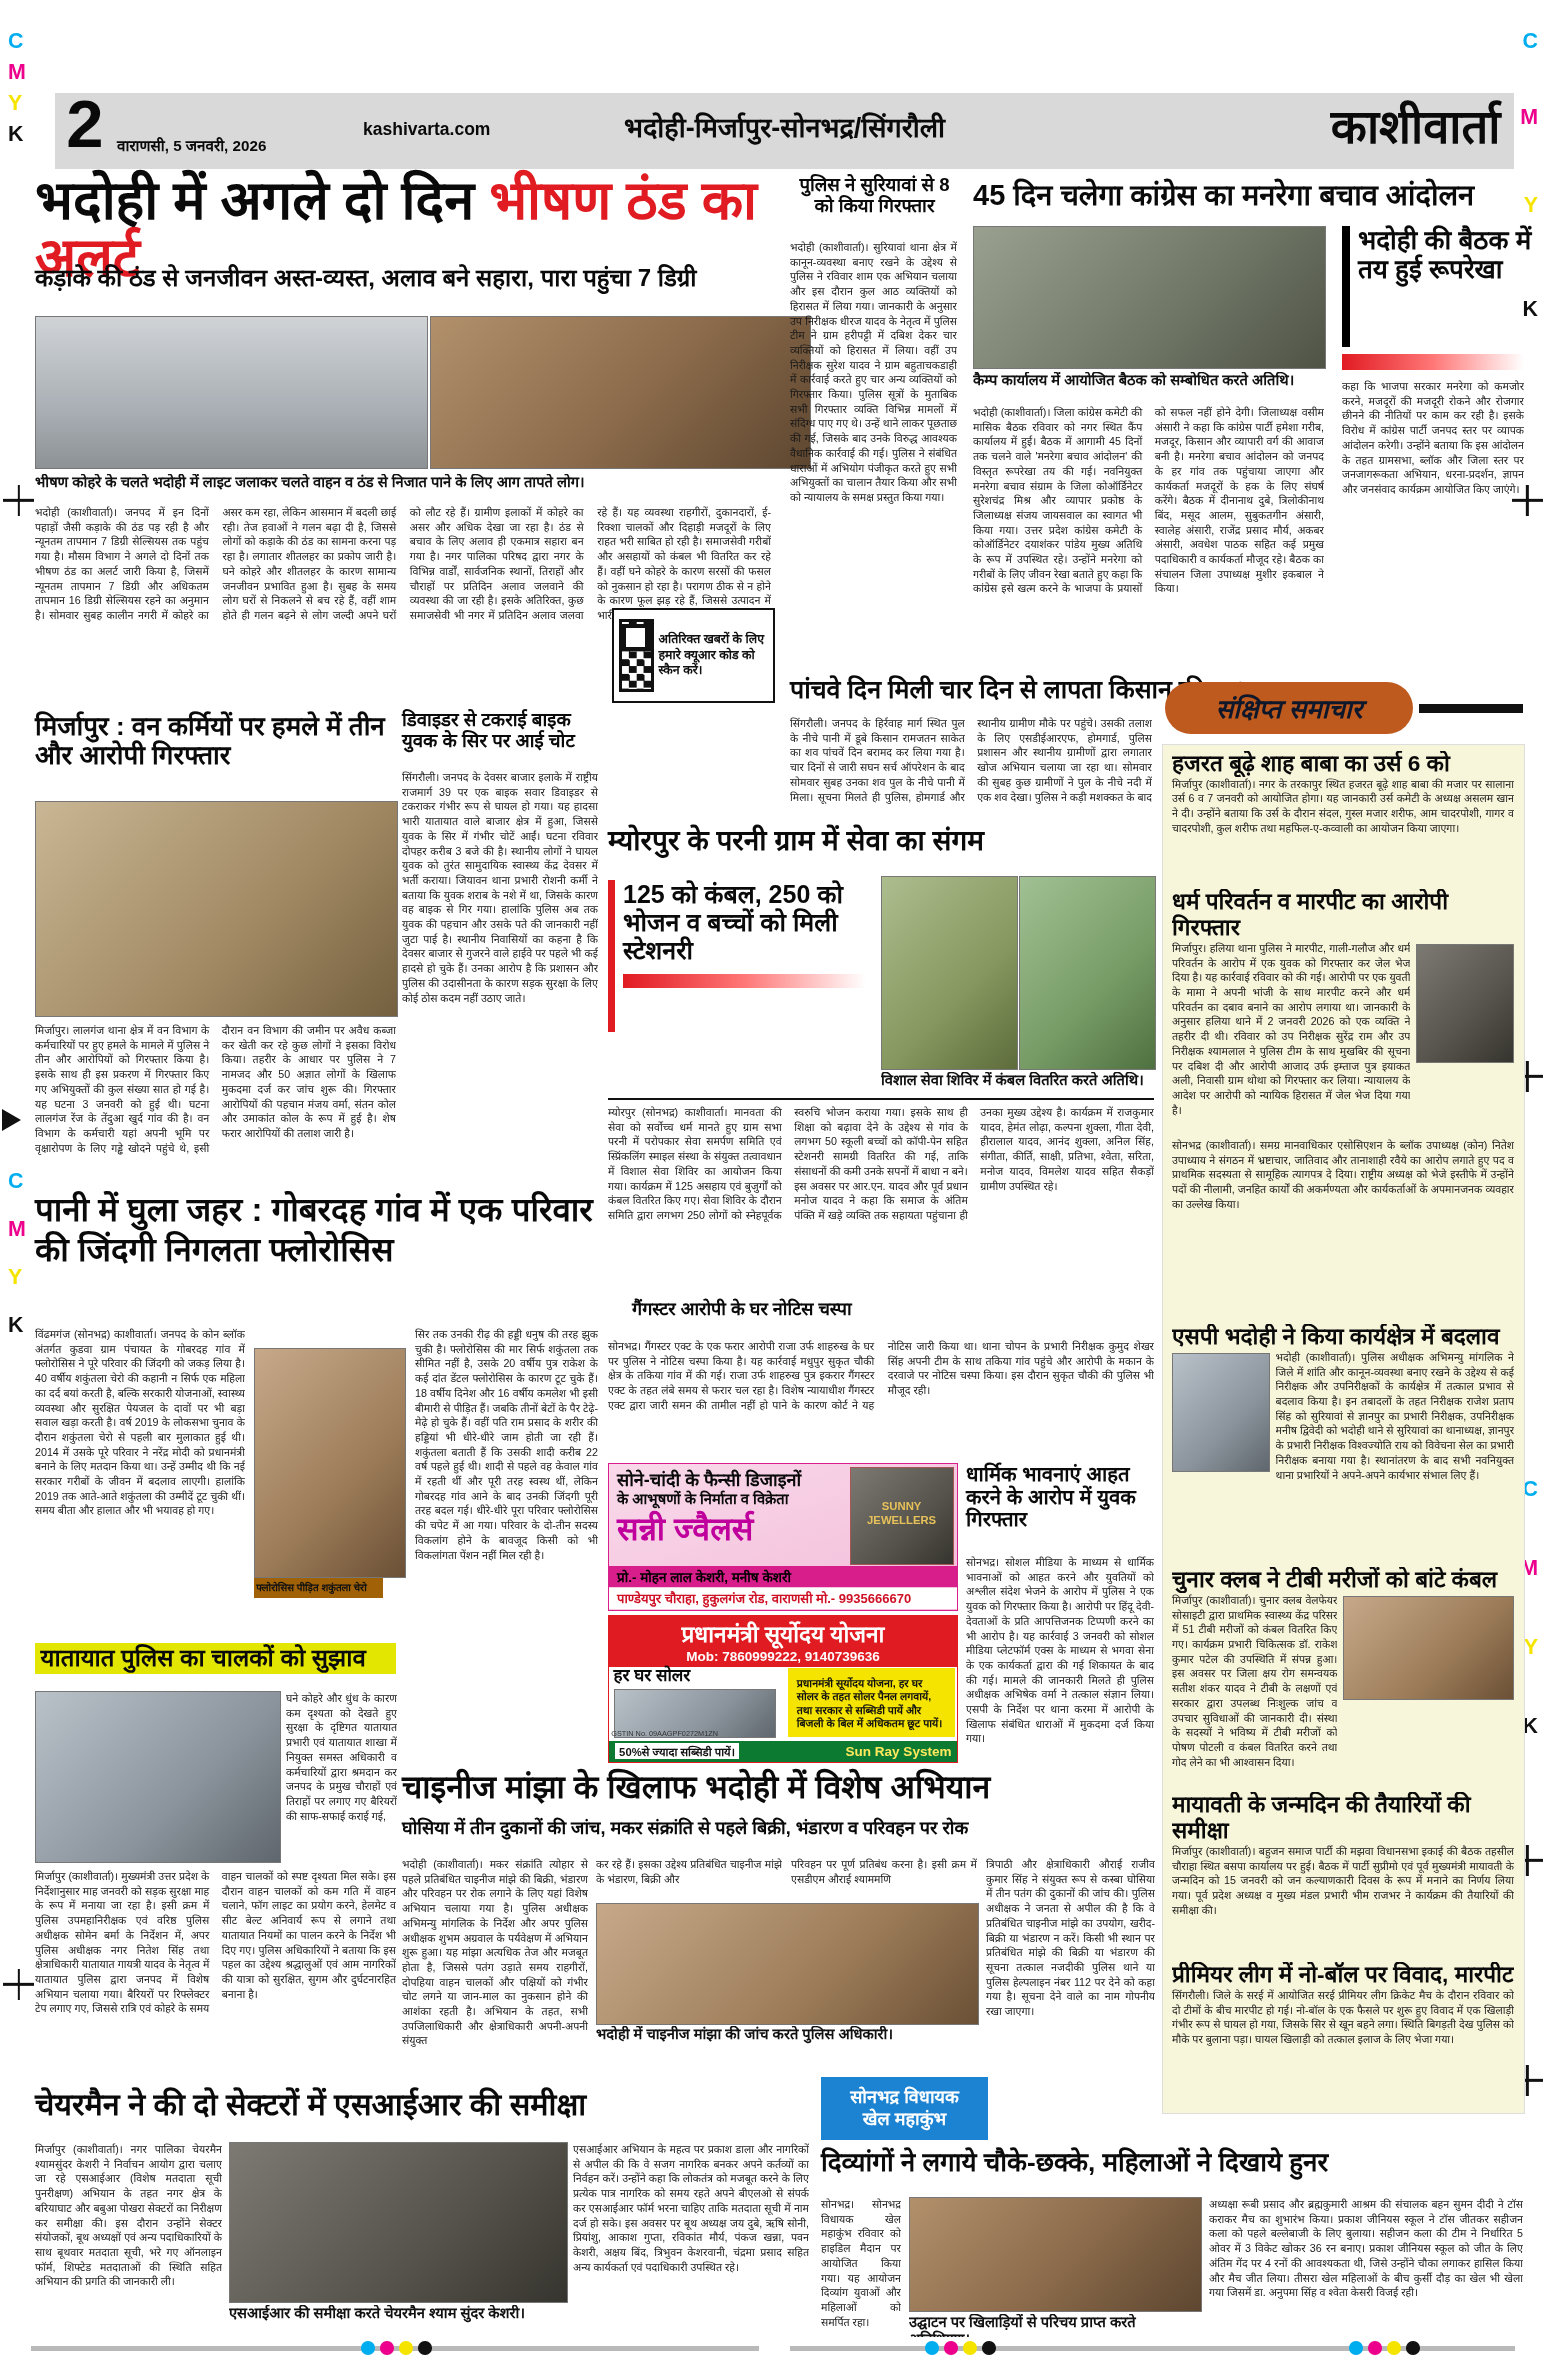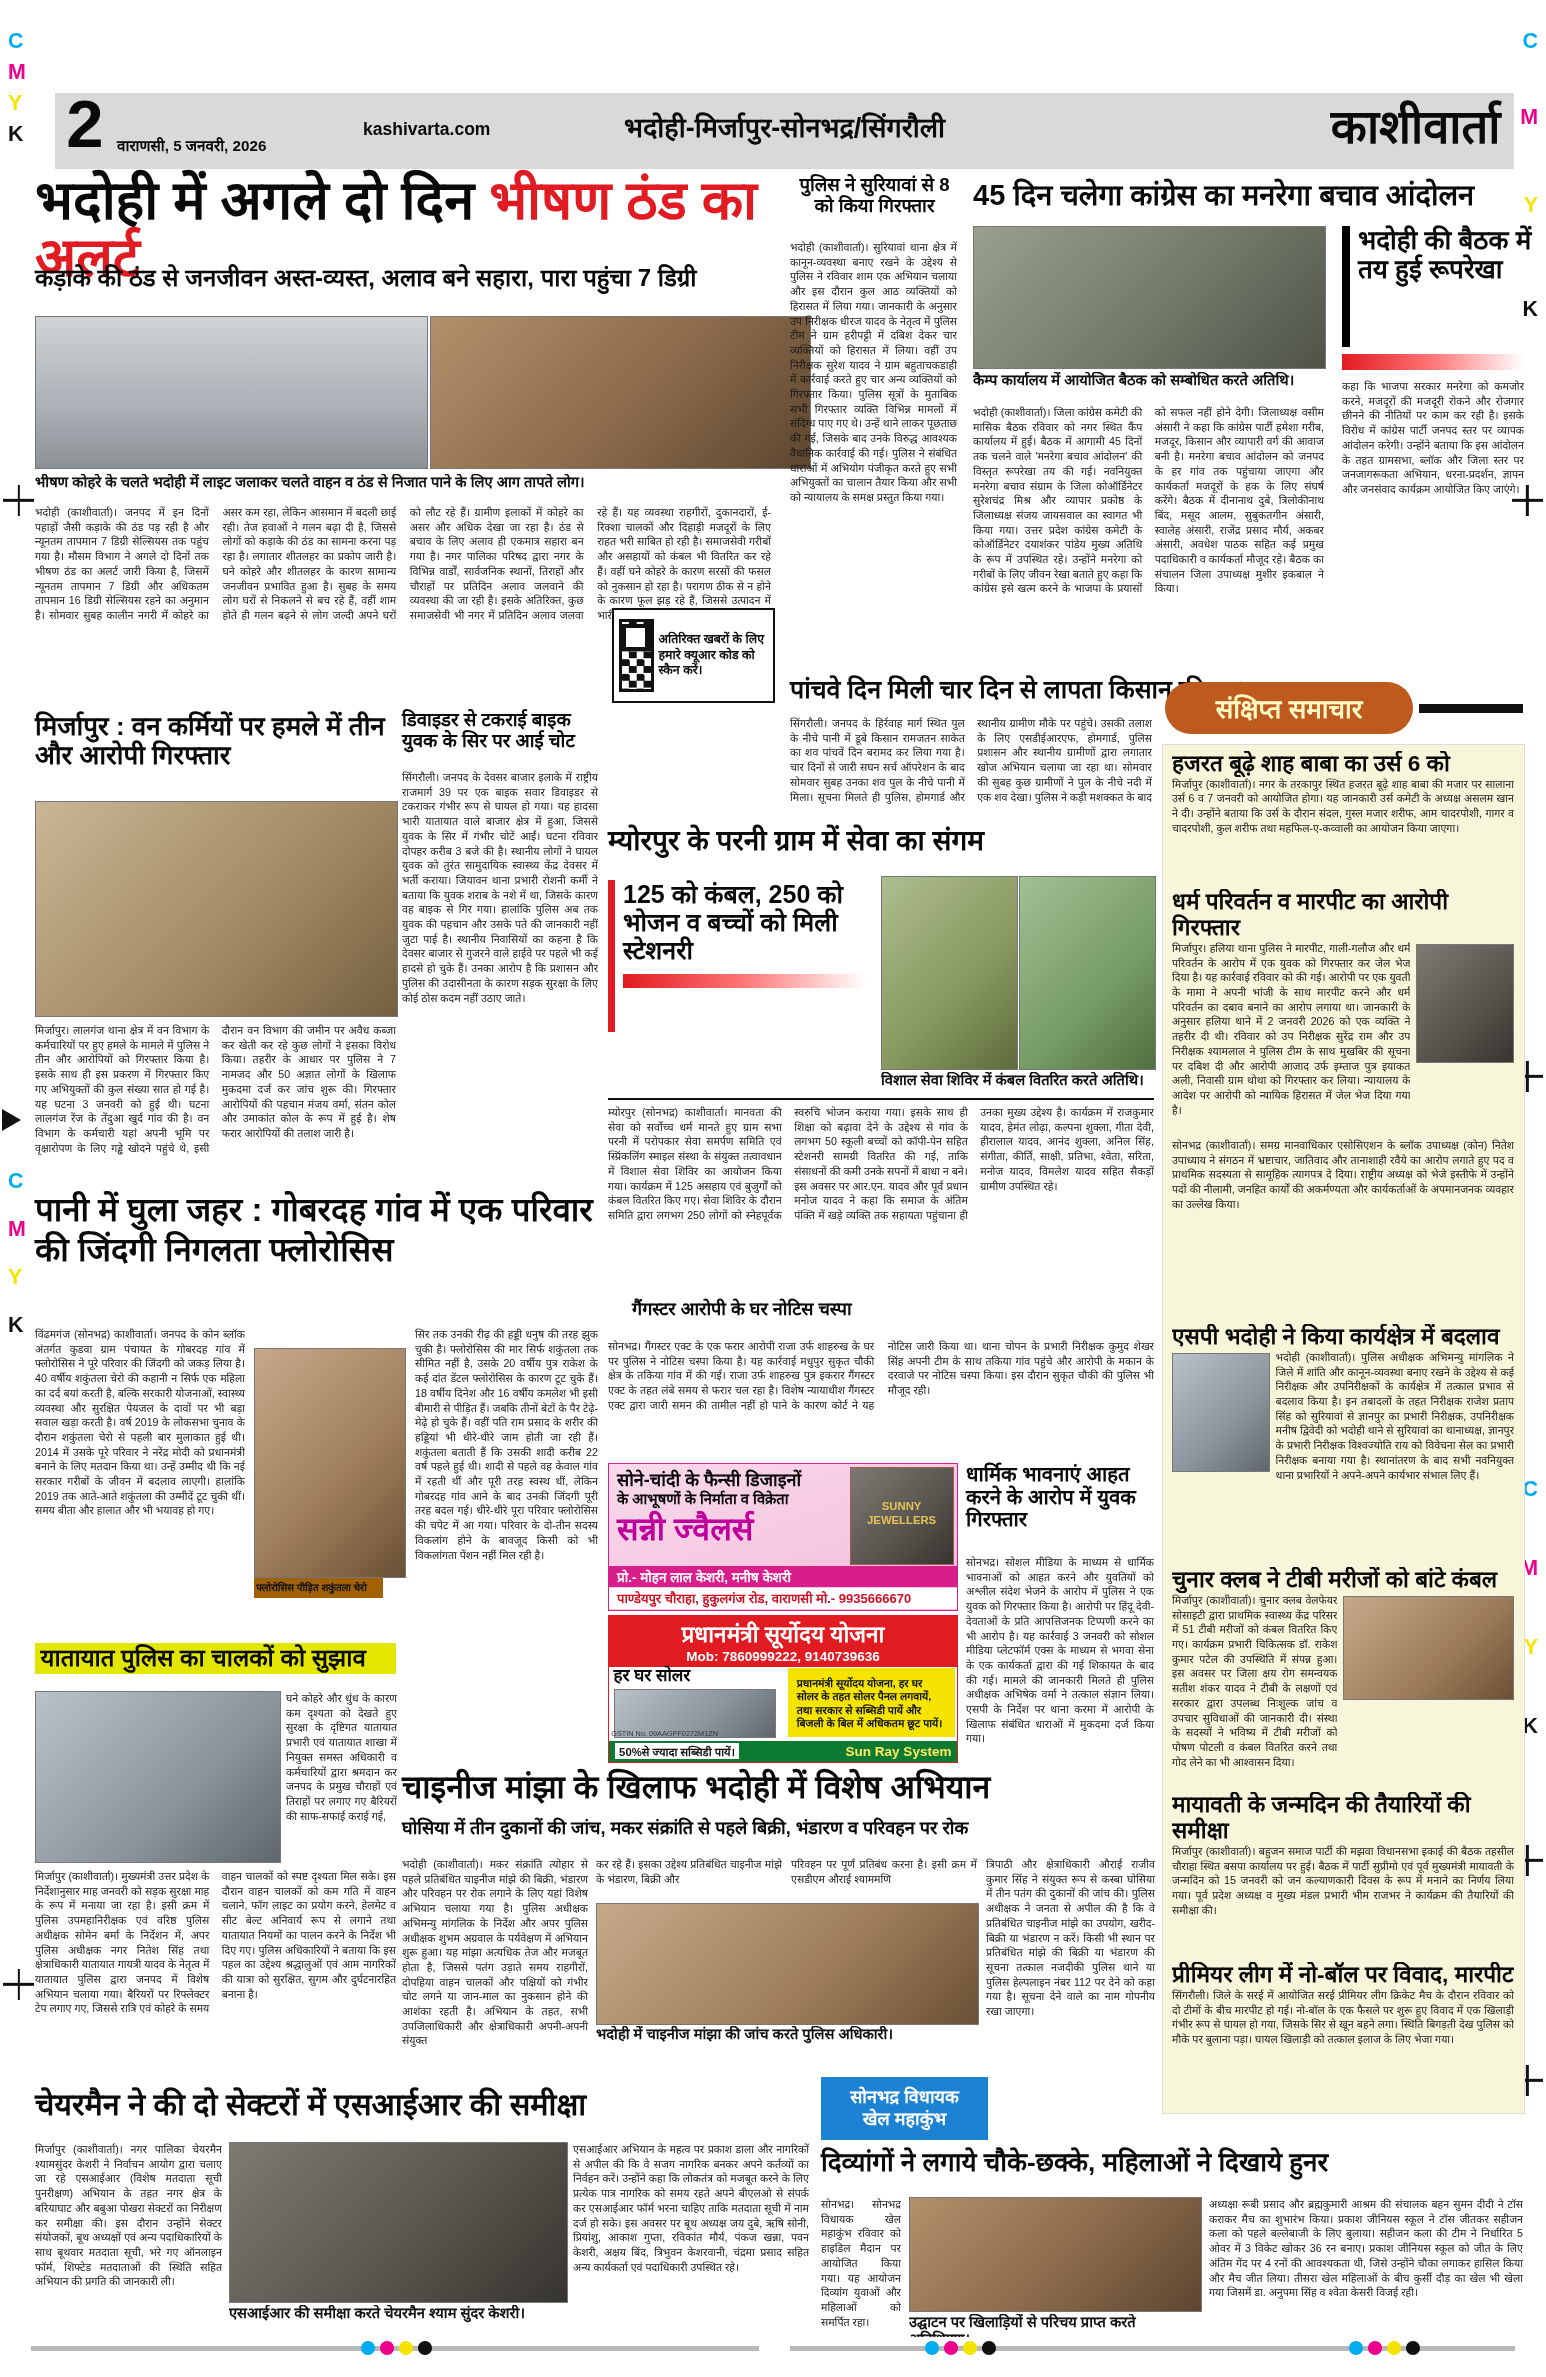--- a/index.html
+++ b/index.html
@@ -17,21 +17,21 @@
   .ph.fire{background:linear-gradient(135deg,#b2906c,#8a6a4a 55%,#5d4630);}
   .ph.meet{background:linear-gradient(135deg,#9aa08f,#6f7565 60%,#4e5346);}
   .ph.men{background:linear-gradient(135deg,#c9b694,#a08862 60%,#74603f);}
   .ph.seva{background:linear-gradient(135deg,#aebd8e,#86975f 60%,#5d6c3b);}
   .ph.dark{background:linear-gradient(135deg,#7c7a72,#55534b 60%,#36342e);}
   .ph.warm{background:linear-gradient(135deg,#c7a98a,#9c7c58 60%,#6b5036);}
   .ph.cold{background:linear-gradient(135deg,#b9c2c9,#8b949c 60%,#5f666d);}
   .rule{background:#111;}
   .grad{background:linear-gradient(90deg,#e11b22,#f77,#fff);}
   .yellowhead{background:#e3e600;padding:2.3px 5.6px;}
-  .badge-orange{background:#bf5a1e;color:#fef9c3;border-radius:27px;display:flex;align-items:center;justify-content:center;font-weight:bold;}
+  .badge-orange{background:#bf5a1e;color:#0f172a;border-radius:27px;display:flex;align-items:center;justify-content:center;font-weight:bold;font-style:italic;}
   .badge-blue{background:#1c82d2;color:#fff;display:flex;align-items:center;justify-content:center;text-align:center;font-weight:bold;line-height:1.2;}
   .briefbox{background:#f8f6da;border:0.6px solid #ddd;}
   .bhead{font-weight:bold;font-size:22.6px;line-height:1.15;color:#0a0a0a;overflow:hidden;}
   .qr{background:repeating-conic-gradient(#111 0% 25%,#fff 0% 50%);background-size:14.7px 14.7px;border:3.4px solid #111;position:relative;}
   .qr:before,.qr:after{content:"";position:absolute;width:19px;height:19px;border:4.5px solid #111;background:#fff;}
   .qr:before{left:2.3px;top:2.3px;} .qr:after{right:2.3px;top:2.3px;}
   .cmyk{font-weight:bold;font-size:21.4px;line-height:1;}
   .c-c{color:#00aeef;} .c-m{color:#ec008c;} .c-y{color:#f5e400;} .c-k{color:#111;}
   .cross{width:30.5px;height:30.5px;}
   .cross:before,.cross:after{content:"";position:absolute;background:#111;}
@@ -130,21 +130,21 @@
 <div class="abs hd" style="left:632px;top:1299px;width:546px;font-size:18px;">गैंगस्टर आरोपी के घर नोटिस चस्पा</div>
 <div class="abs bd" style="left:608px;top:1339px;width:546px;height:117px;column-count:2;column-gap:13.5px;">सोनभद्र। गैंगस्टर एक्ट के एक फरार आरोपी राजा उर्फ शाहरुख के घर पर पुलिस ने नोटिस चस्पा किया है। यह कार्रवाई मधुपुर सुकृत चौकी क्षेत्र के तकिया गांव में की गई। राजा उर्फ शाहरुख पुत्र इकरार गैंगस्टर एक्ट के तहत लंबे समय से फरार चल रहा है। विशेष न्यायाधीश गैंगस्टर एक्ट द्वारा जारी समन की तामील नहीं हो पाने के कारण कोर्ट ने यह नोटिस जारी किया था। थाना चोपन के प्रभारी निरीक्षक कुमुद शेखर सिंह अपनी टीम के साथ तकिया गांव पहुंचे और आरोपी के मकान के दरवाजे पर नोटिस चस्पा किया। इस दौरान सुकृत चौकी की पुलिस भी मौजूद रही।</div>
 
 <div class="abs adsunny" style="left:608px;top:1463px;width:348px;height:146px;">
   <div class="abs ph dark" style="right:3.4px;top:3.4px;width:102px;height:96px;border:1.1px solid #a55;">
     <div style="color:#e7c15a;font-weight:bold;font-size:11.3px;text-align:center;margin-top:32px;line-height:1.2;">SUNNY JEWELLERS</div>
   </div>
   <div class="hd" style="font-size:18px;padding:5.6px 0 0 8px;">सोने-चांदी के फैन्सी डिजाइनों</div>
   <div class="hd" style="font-size:14.7px;padding:1.1px 0 0 8px;">के आभूषणों के निर्माता व विक्रेता</div>
   <div class="hd" style="font-size:32px;color:#c0009c;padding:4.5px 0 0 8px;">सन्नी ज्वैलर्स</div>
-  <div style="position:absolute;left:0;bottom:22.6px;width:100%;background:#d81e8a;color:#ffffff;font-weight:bold;font-size:13.5px;padding:1.7px 8px;box-sizing:border-box;">प्रो.- मोहन लाल केशरी, मनीष केशरी</div>
+  <div style="position:absolute;left:0;bottom:22.6px;width:100%;background:#d81e8a;color:#000000;font-weight:bold;font-size:13.5px;padding:1.7px 8px;box-sizing:border-box;">प्रो.- मोहन लाल केशरी, मनीष केशरी</div>
   <div style="position:absolute;left:0;bottom:1.1px;width:100%;color:#cf1126;font-weight:bold;font-size:13px;padding:1.7px 8px;box-sizing:border-box;background:#fff;">पाण्डेयपुर चौराहा, हुकुलगंज रोड, वाराणसी मो.- 9935666670</div>
 </div>
 
 <div class="abs" style="left:608px;top:1615px;width:348px;height:146px;border:1.7px solid #e11b22;">
   <div class="adpm-red" style="font-size:22.6px;padding-top:2.3px;">प्रधानमंत्री सूर्योदय योजना</div>
   <div class="adpm-red" style="font-size:13.5px;padding-bottom:2.3px;">Mob: 7860999222, 9140739636</div>
   <div style="position:absolute;left:0;top:50px;width:169px;height:72px;">
     <div class="hd" style="font-size:17px;padding-left:4.5px;">हर घर सोलर</div>
     <div class="ph cold" style="position:absolute;left:4.5px;top:22.6px;width:160px;height:47px;"></div>
   </div>

